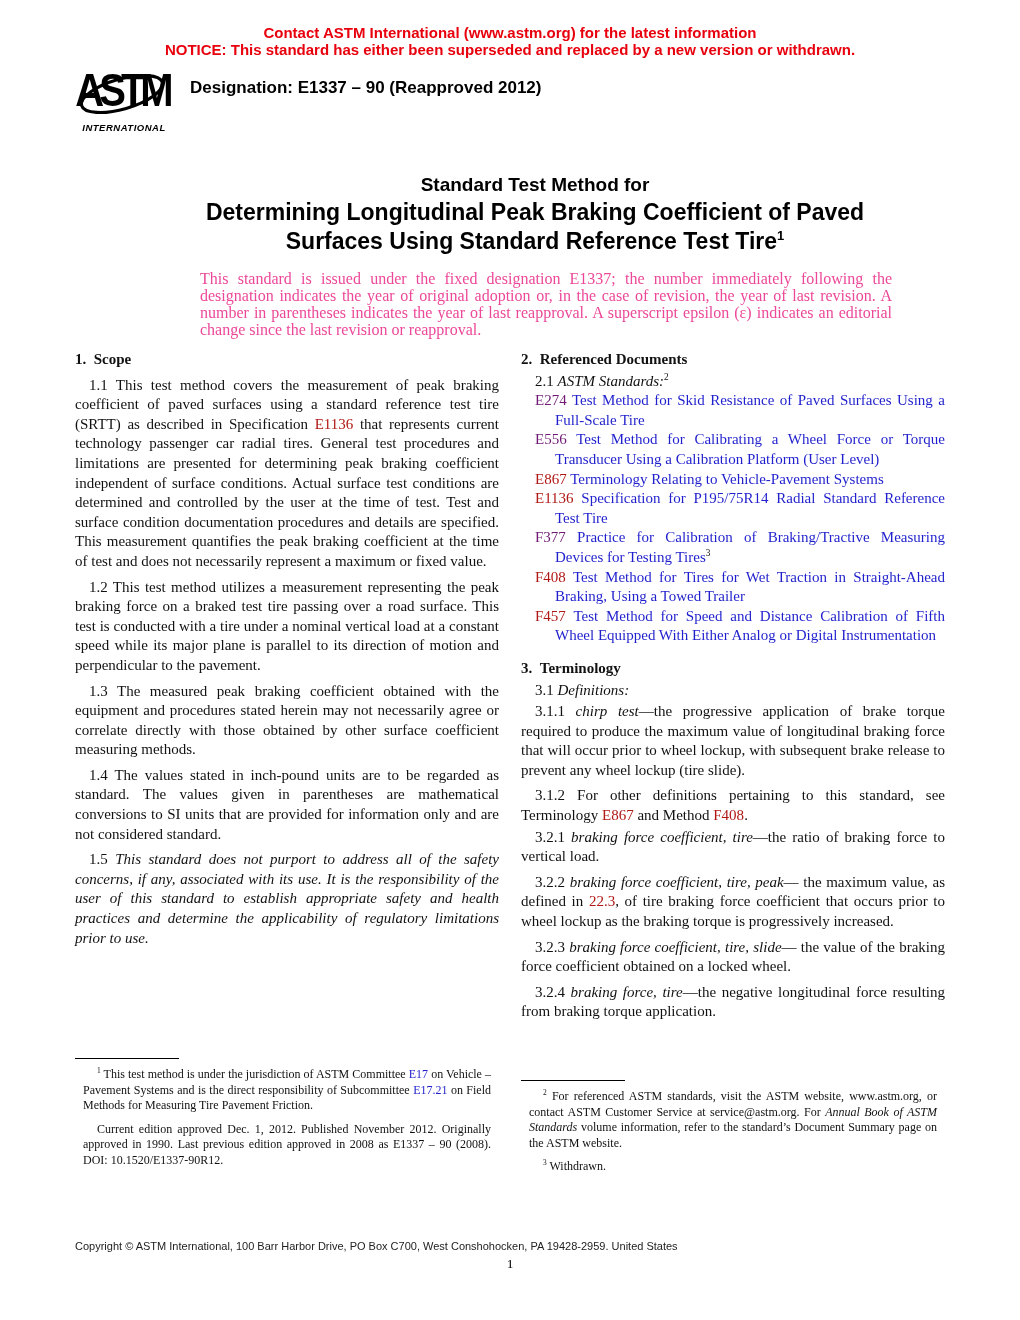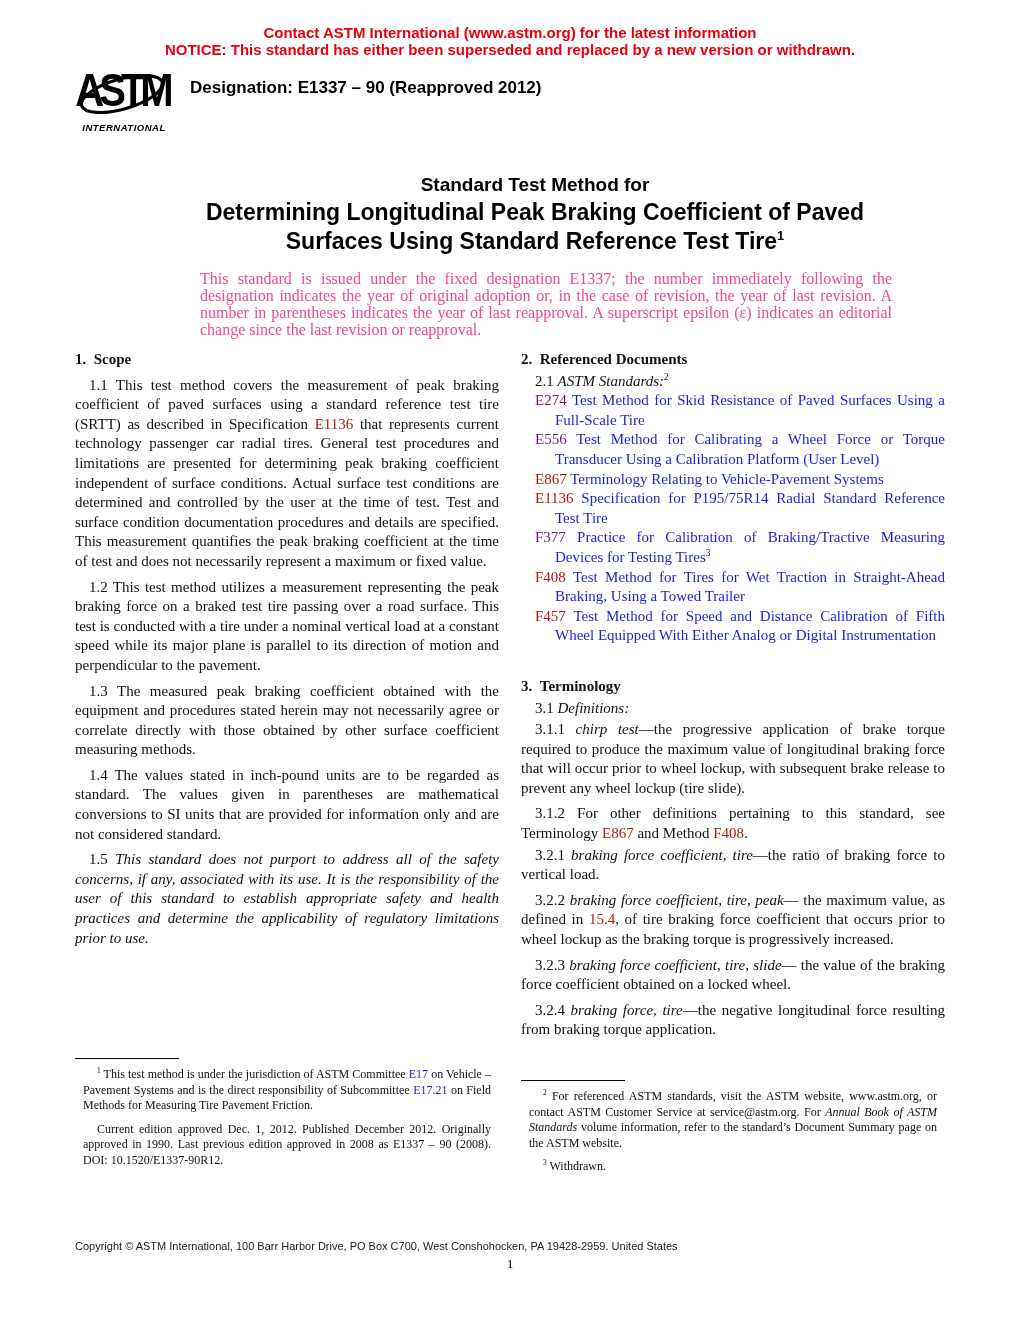--- a/index.html
+++ b/index.html
@@ -46,21 +46,21 @@
   .issue-note{
     position:absolute;top:270px;left:168px;width:692px;
     font-size:16px;line-height:17px;text-align:justify;color:#ec4899;margin-left:32px;
   }
 
   
   .col{position:absolute;top:350px;width:424px;font-size:15px;line-height:19.6px;}
   .col-left{left:75px;}
   .col-right{left:521px;}
 
-  .sec-heading{font-weight:bold;margin-top:31px;margin-bottom:2px;}
+  .sec-heading{font-weight:bold;margin-top:13px;margin-bottom:2px;}
   .col > :first-child{margin-top:0;}
   .para{margin:6px 0 0 0;text-indent:14px;text-align:justify;}
   .para-tight{margin-top:2px;}
   .ref-item{margin:0;padding-left:34px;text-indent:-20px;text-align:justify;}
 
   .seg-i{font-style:italic;}
   .seg-red{color:var(--link-red);}
   .seg-blue{color:var(--link-blue);}
   .seg-code{color:#701a75;}
   sup{font-size:0.62em;line-height:0;}
@@ -127,29 +127,29 @@
     <p class="ref-item"><span class="seg-red">E1136 </span><span class="seg-blue">Specification for P195/75R14 Radial Standard Reference Test Tire</span></p>
     <p class="ref-item"><span class="seg-code">F377 </span><span class="seg-blue">Practice for Calibration of Braking/Tractive Measuring Devices for Testing Tires</span><sup>3</sup></p>
     <p class="ref-item"><span class="seg-red">F408 </span><span class="seg-blue">Test Method for Tires for Wet Traction in Straight-Ahead Braking, Using a Towed Trailer</span></p>
     <p class="ref-item"><span class="seg-red">F457 </span><span class="seg-blue">Test Method for Speed and Distance Calibration of Fifth Wheel Equipped With Either Analog or Digital Instrumentation</span></p>
 
     <div class="sec-heading">3.&nbsp;&nbsp;Terminology</div>
     <p class="para para-tight"><span>3.1 </span><span class="seg-i">Definitions:</span></p>
     <p class="para para-tight"><span>3.1.1 </span><span class="seg-i">chirp test</span><span>—the progressive application of brake torque required to produce the maximum value of longitudinal braking force that will occur prior to wheel lockup, with subsequent brake release to prevent any wheel lockup (tire slide).</span></p>
     <p class="para"><span>3.1.2 For other definitions pertaining to this standard, see Terminology </span><span class="seg-red">E867</span><span> and Method </span><span class="seg-red">F408</span><span>.</span></p>
     <p class="para para-tight"><span>3.2.1 </span><span class="seg-i">braking force coefficient, tire</span><span>—the ratio of braking force to vertical load.</span></p>
-    <p class="para"><span>3.2.2 </span><span class="seg-i">braking force coefficient, tire, peak</span><span>— the maximum value, as defined in </span><span class="seg-red">15.4</span><span>, of tire braking force coefficient that occurs prior to wheel lockup as the braking torque is progressively increased.</span></p>
+    <p class="para"><span>3.2.2 </span><span class="seg-i">braking force coefficient, tire, peak</span><span>— the maximum value, as defined in </span><span class="seg-red">22.3</span><span>, of tire braking force coefficient that occurs prior to wheel lockup as the braking torque is progressively increased.</span></p>
     <p class="para"><span>3.2.3 </span><span class="seg-i">braking force coefficient, tire, slide</span><span>— the value of the braking force coefficient obtained on a locked wheel.</span></p>
     <p class="para"><span>3.2.4 </span><span class="seg-i">braking force, tire</span><span>—the negative longitudinal force resulting from braking torque application.</span></p>
   </div>
 
   <div class="footnotes footnotes-left">
     <hr class="fn-rule">
     <p class="fn"><sup>1</sup><span> This test method is under the jurisdiction of ASTM Committee </span><span class="seg-blue">E17</span><span> on Vehicle – Pavement Systems and is the direct responsibility of Subcommittee </span><span class="seg-blue">E17.21</span><span> on Field Methods for Measuring Tire Pavement Friction.</span></p>
-    <p class="fn"><span>Current edition approved Dec. 1, 2012. Published December 2012. Originally approved in 1990. Last previous edition approved in 2008 as E1337 – 90 (2008). DOI: 10.1520/E1337-90R12.</span></p>
+    <p class="fn"><span>Current edition approved Dec. 1, 2012. Published November 2012. Originally approved in 1990. Last previous edition approved in 2008 as E1337 – 90 (2008). DOI: 10.1520/E1337-90R12.</span></p>
   </div>
 
   <div class="footnotes footnotes-right">
     <hr class="fn-rule">
     <p class="fn"><sup>2</sup><span> For referenced ASTM standards, visit the ASTM website, www.astm.org, or contact ASTM Customer Service at service@astm.org. For </span><span class="seg-i">Annual Book of ASTM Standards</span><span> volume information, refer to the standard’s Document Summary page on the ASTM website.</span></p>
     <p class="fn"><sup>3</sup><span> Withdrawn.</span></p>
   </div>
 
   <div class="copyright">Copyright © ASTM International, 100 Barr Harbor Drive, PO Box C700, West Conshohocken, PA 19428-2959. United States</div>
   <div class="page-num">1</div>

